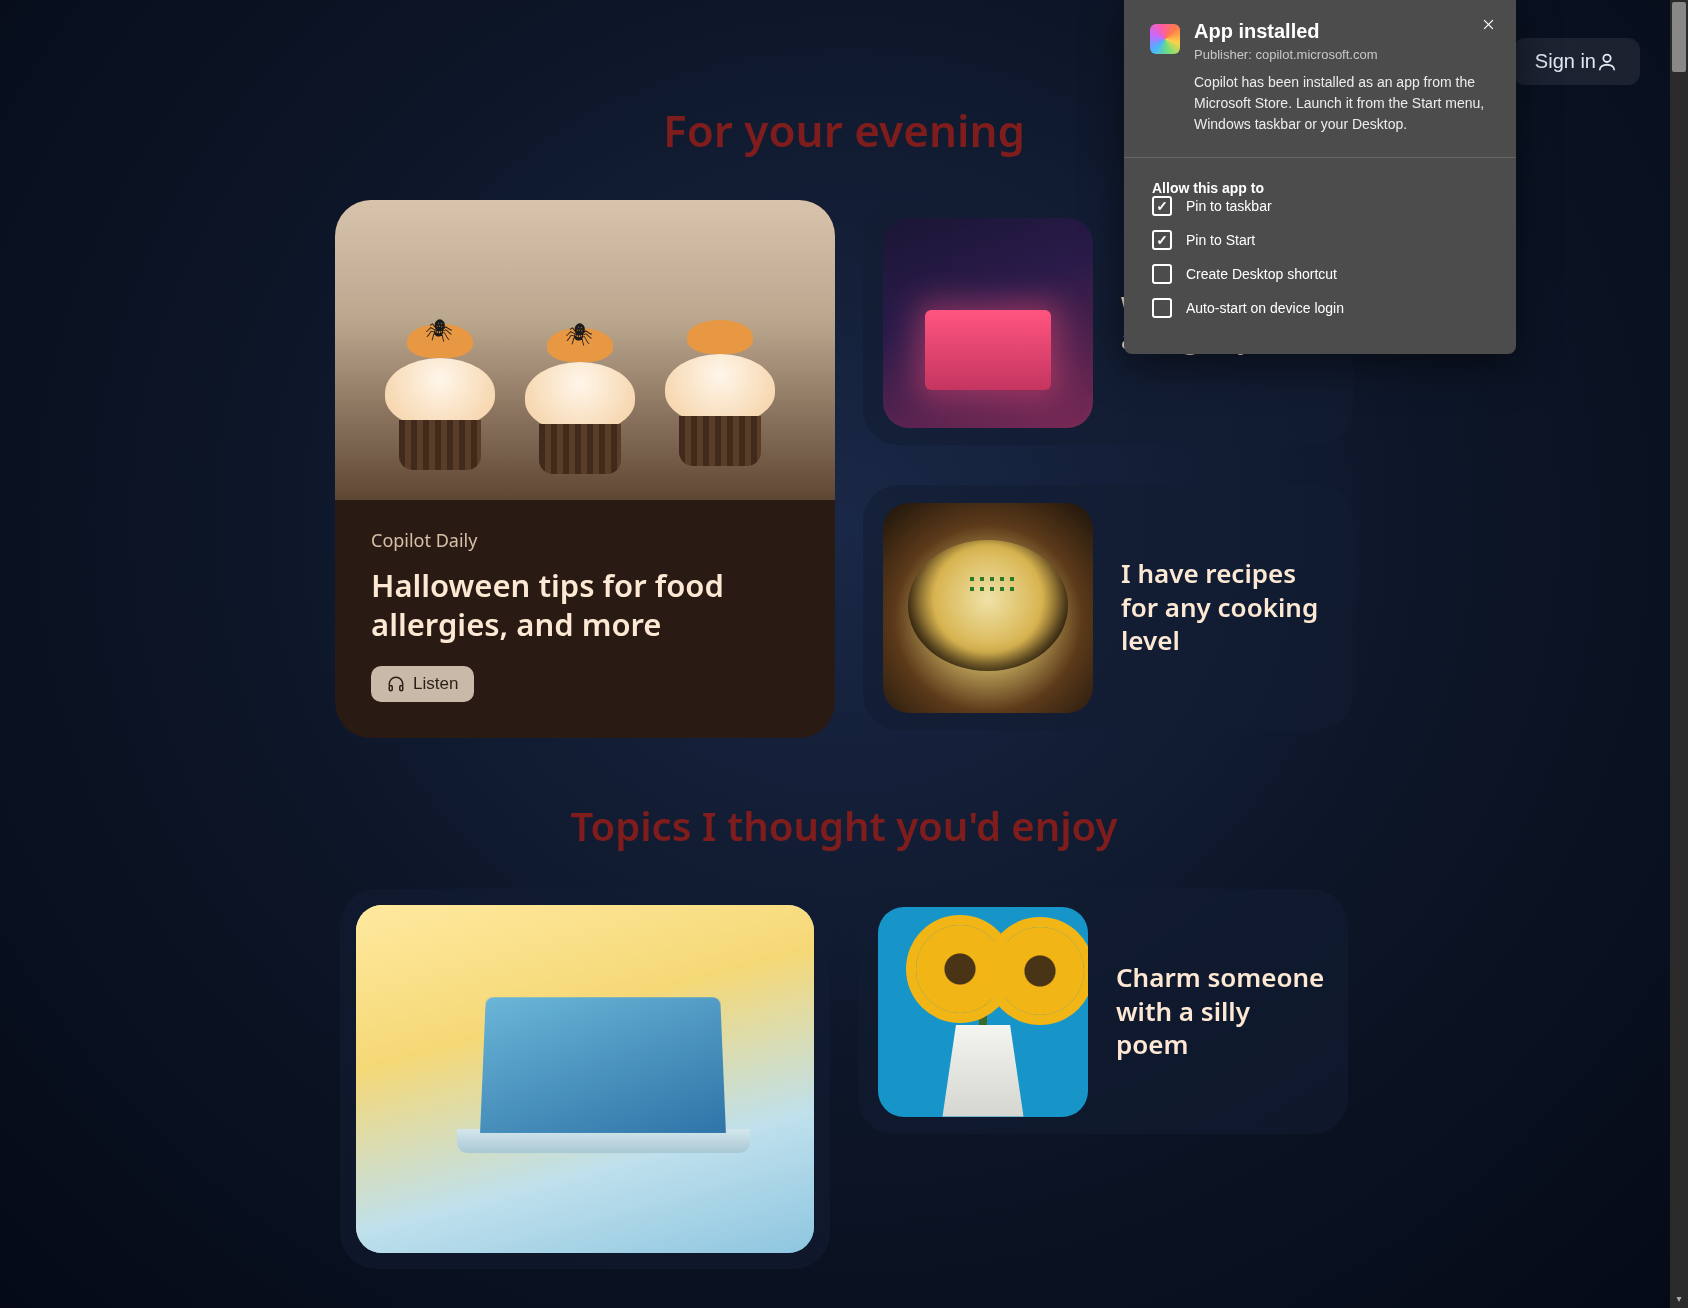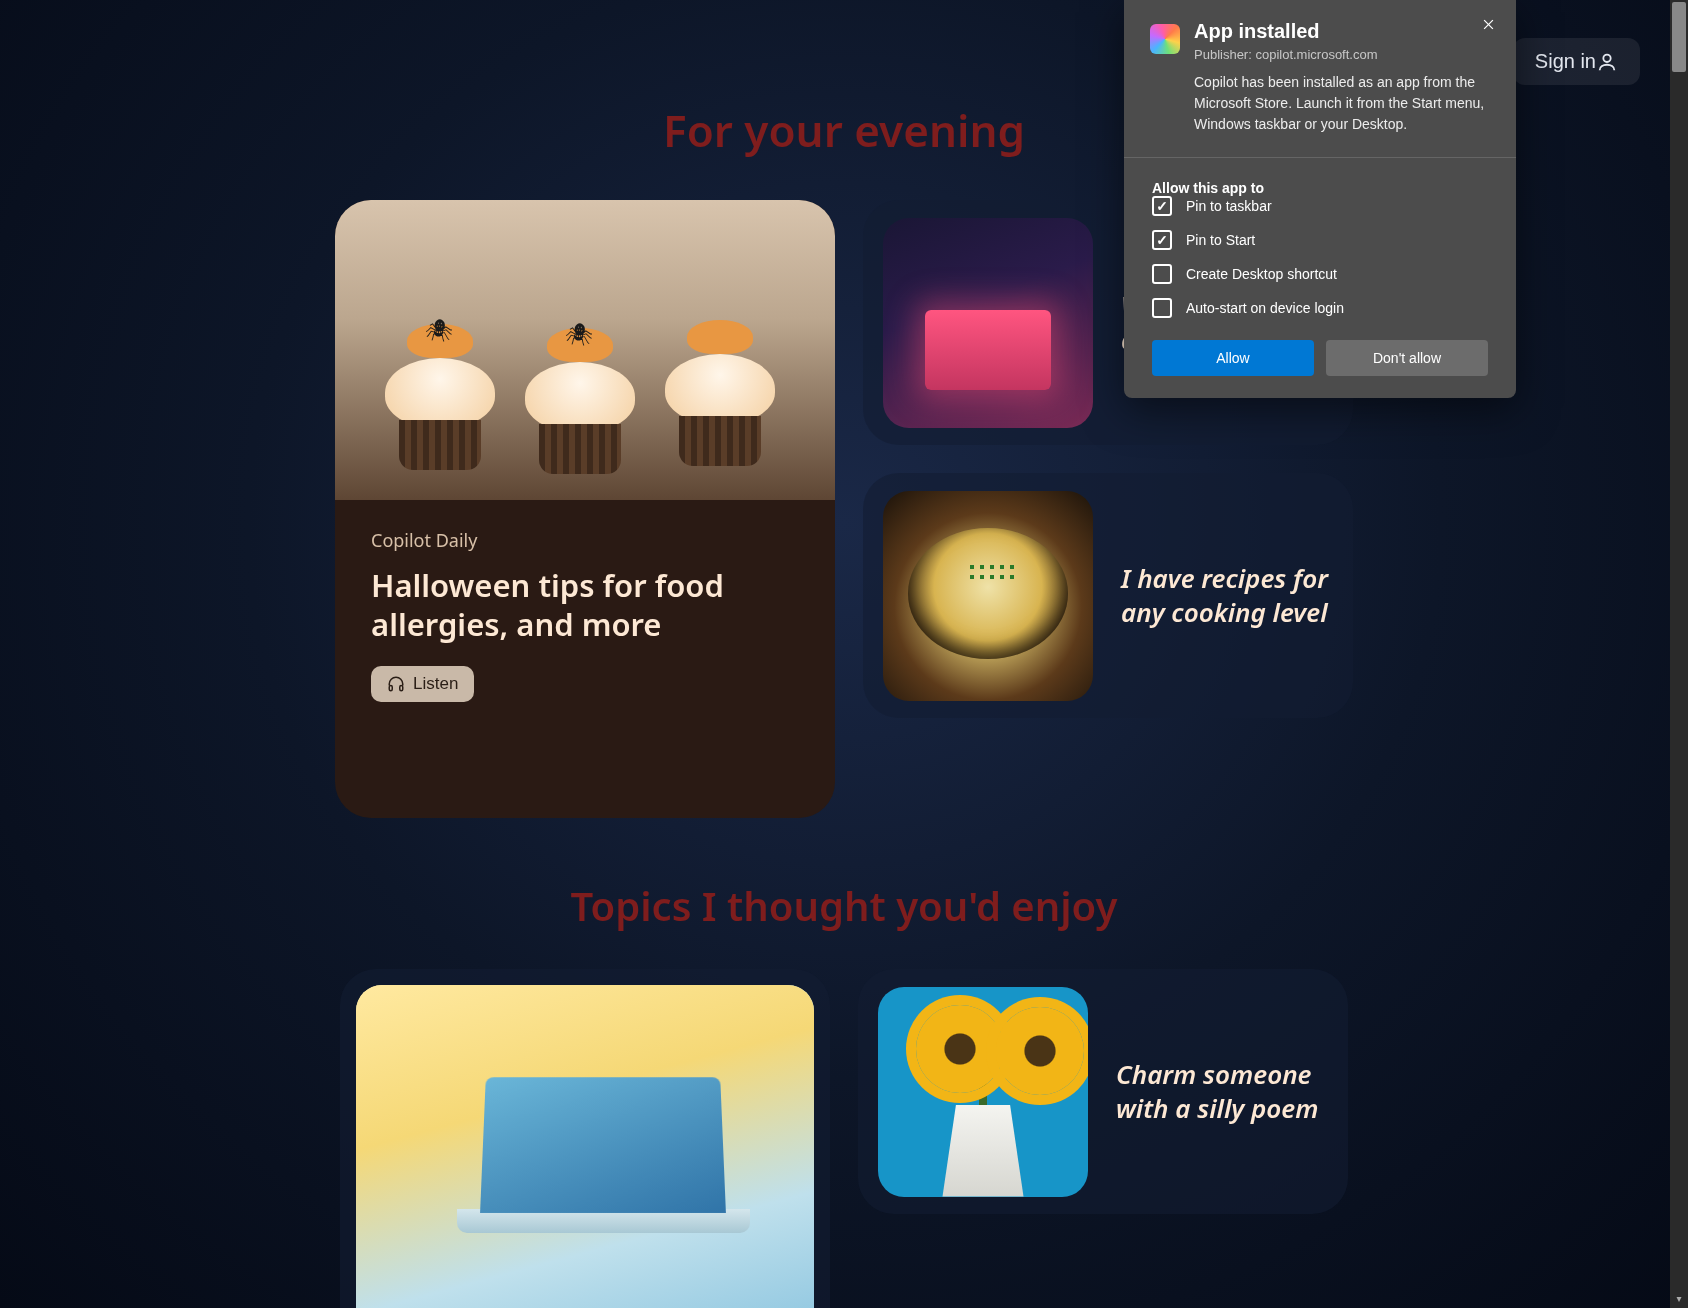--- a/index.html
+++ b/index.html
@@ -44,25 +44,25 @@
 
   .section-title {
     text-align: center; font-size: 44px; font-weight: 600;
     color: #7f1d1d; margin-bottom: 40px;
   }
 
   .cards-row {
     display: flex; gap: 28px; justify-content: center;
     max-width: 1030px; margin: 0 auto 60px;
   }
-  .cards-col { display: flex; flex-direction: column; gap: 28px; font-style: italic; }
+  .cards-col { display: flex; flex-direction: column; gap: 40px; }
 
   
   .card-large {
-    width: 500px; height: 618px;
+    width: 500px; height: 538px;
     border-radius: 36px; overflow: hidden; position: relative;
     background: #2a1a14; cursor: pointer;
   }
   .card-large .img-area {
     width: 100%; height: 300px; position: relative; overflow: hidden;
     background: linear-gradient(180deg, #d8c4ad 0%, #bba68e 40%, #5e4634 100%);
   }
   .card-large .txt-area {
     padding: 28px 36px 30px;
   }
@@ -369,20 +369,16 @@
       </label>
       <label class="perm-row">
         <span class="chk"></span>
         <span>Create Desktop shortcut</span>
       </label>
       <label class="perm-row">
         <span class="chk"></span>
         <span>Auto-start on device login</span>
       </label>
 
-      <div class="modal-buttons">
-        <button class="modal-btn btn-primary">Allow</button>
-        <button class="modal-btn btn-secondary">Don't allow</button>
-      </div>
     </div>
   </div>
 
 </div>
 
 </body></html>

